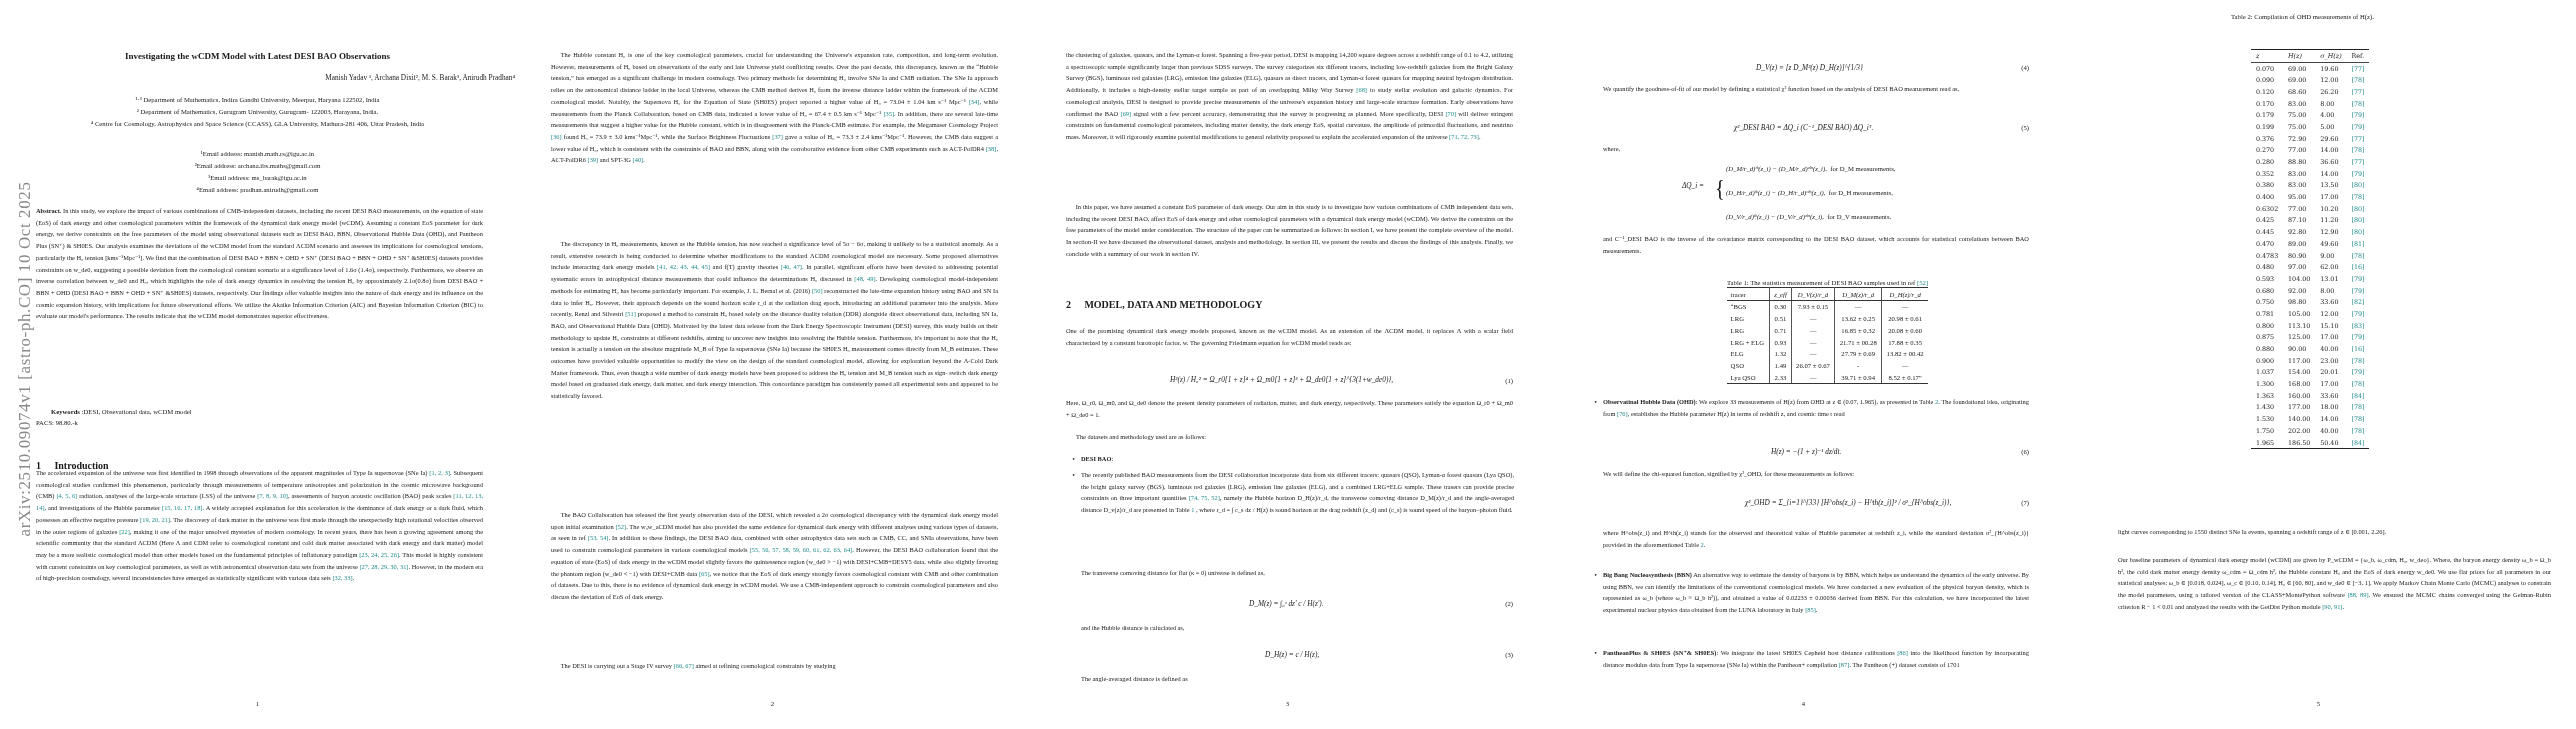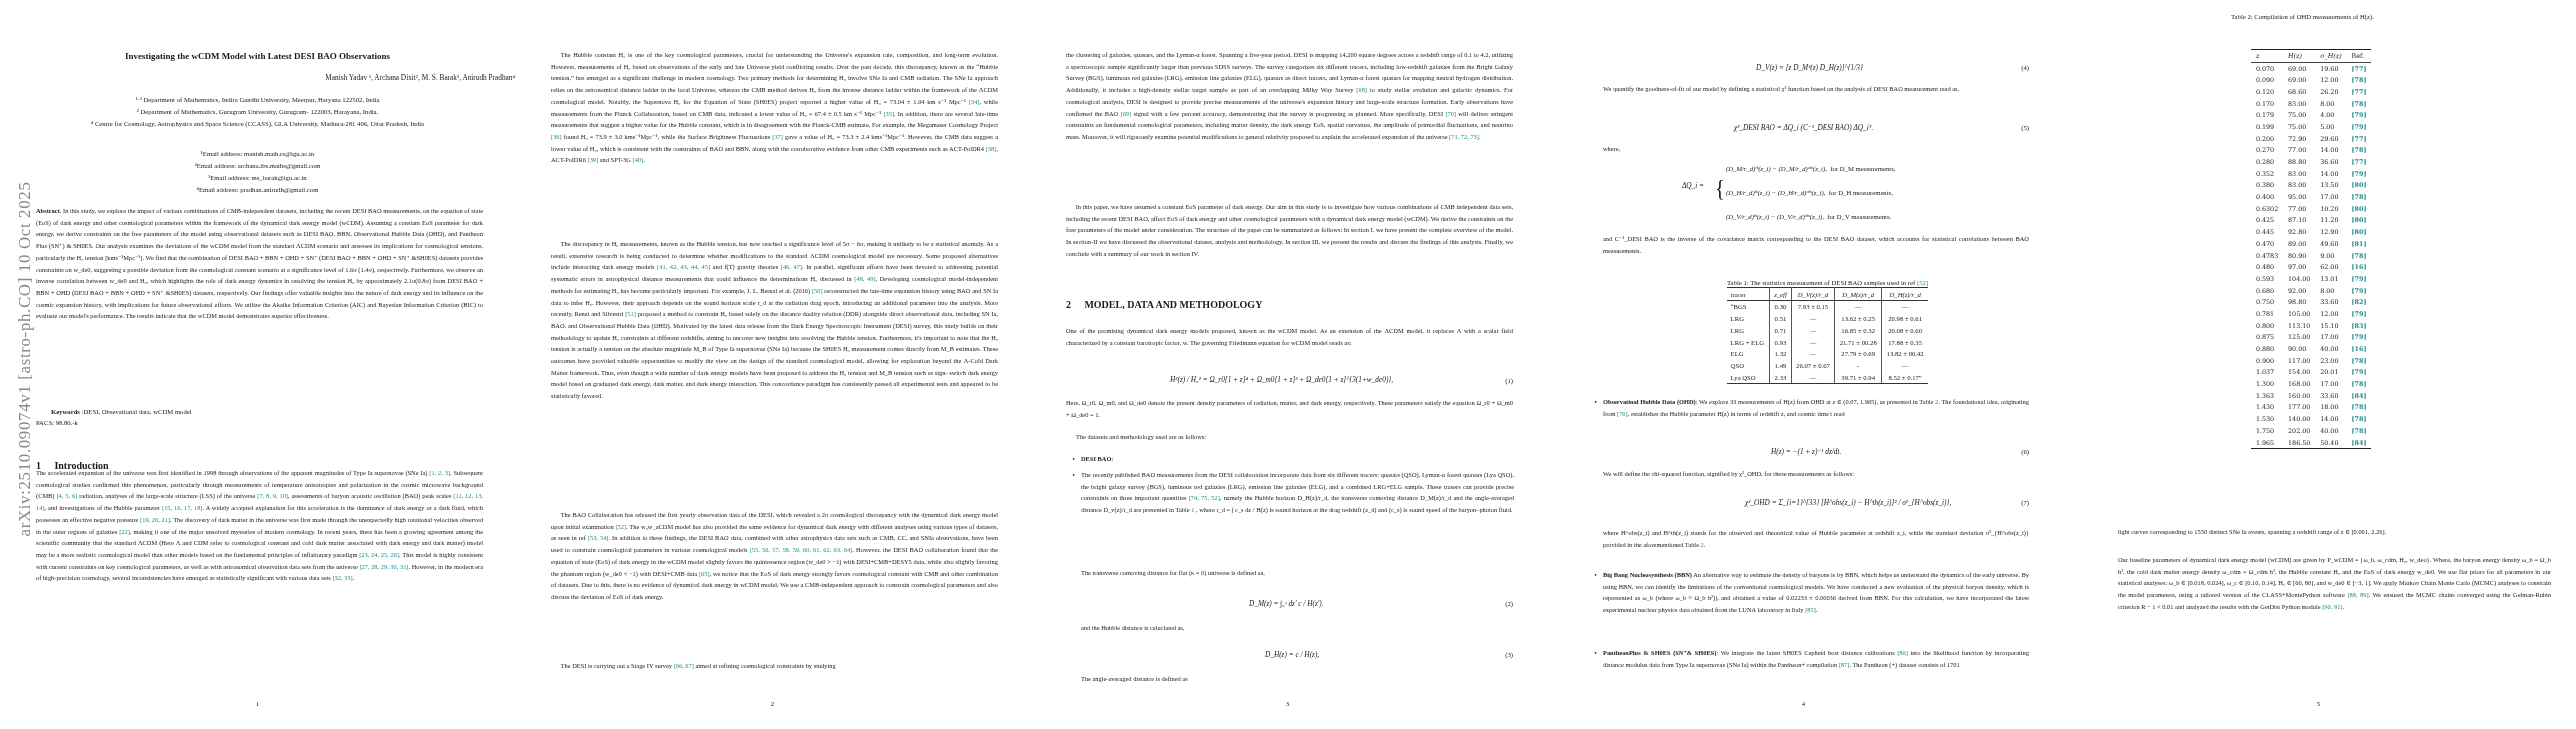--- a/index.html
+++ b/index.html
@@ -37,21 +37,21 @@
   .t1 td, .t1 th { border-right:0.6px solid #555; }
   .t1 td:last-child, .t1 th:last-child { border-right:none; }
   .t1 thead tr th { border-top:0.6px solid #333; }
   .t1 tbody tr:last-child td { border-bottom:1.8px double #333; }
   .t2cap { position:absolute; top:13.4px; left:170px; font-size:6.7px; white-space:nowrap; }
   .t2 { position:absolute; top:49px; left:190px; font-size:6.4px; font-family:"DejaVu Serif",serif; }
   .t2 th, .t2 td { padding:0 4.9px 0 4.9px; height:11.7px; text-align:left; font-weight:normal; }
   .t2 thead th { border-top:1.8px double #222; border-bottom:0.6px solid #444; font-style:italic; }
   .t2 thead th:last-child { font-style:normal; }
   .t2 tbody tr:last-child td { border-bottom:1.8px double #222; }
-  .t2 td.ref { color:#1f8a8a;font-weight:bold; }
+  .t2 td.ref { color:#1f8a8a; }
   .it { font-style:italic; }
 </style>
 </head>
 <body>
 
 <div class="page p1">
   <div class="arxiv-stamp">
       <span>arXiv:2510.09074v1  [astro-ph.CO]  10 Oct 2025</span>
     </div>
   <div class="title">Investigating the wCDM Model with Latest DESI BAO Observations</div>
@@ -255,21 +255,21 @@
           <td>4.00</td>
           <td class="ref">[79]</td>
         </tr>
         <tr>
           <td>0.199</td>
           <td>75.00</td>
           <td>5.00</td>
           <td class="ref">[79]</td>
         </tr>
         <tr>
-          <td>0.200</td>
+          <td>0.376</td>
           <td>72.90</td>
           <td>29.60</td>
           <td class="ref">[77]</td>
         </tr>
         <tr>
           <td>0.270</td>
           <td>77.00</td>
           <td>14.00</td>
           <td class="ref">[78]</td>
         </tr>

